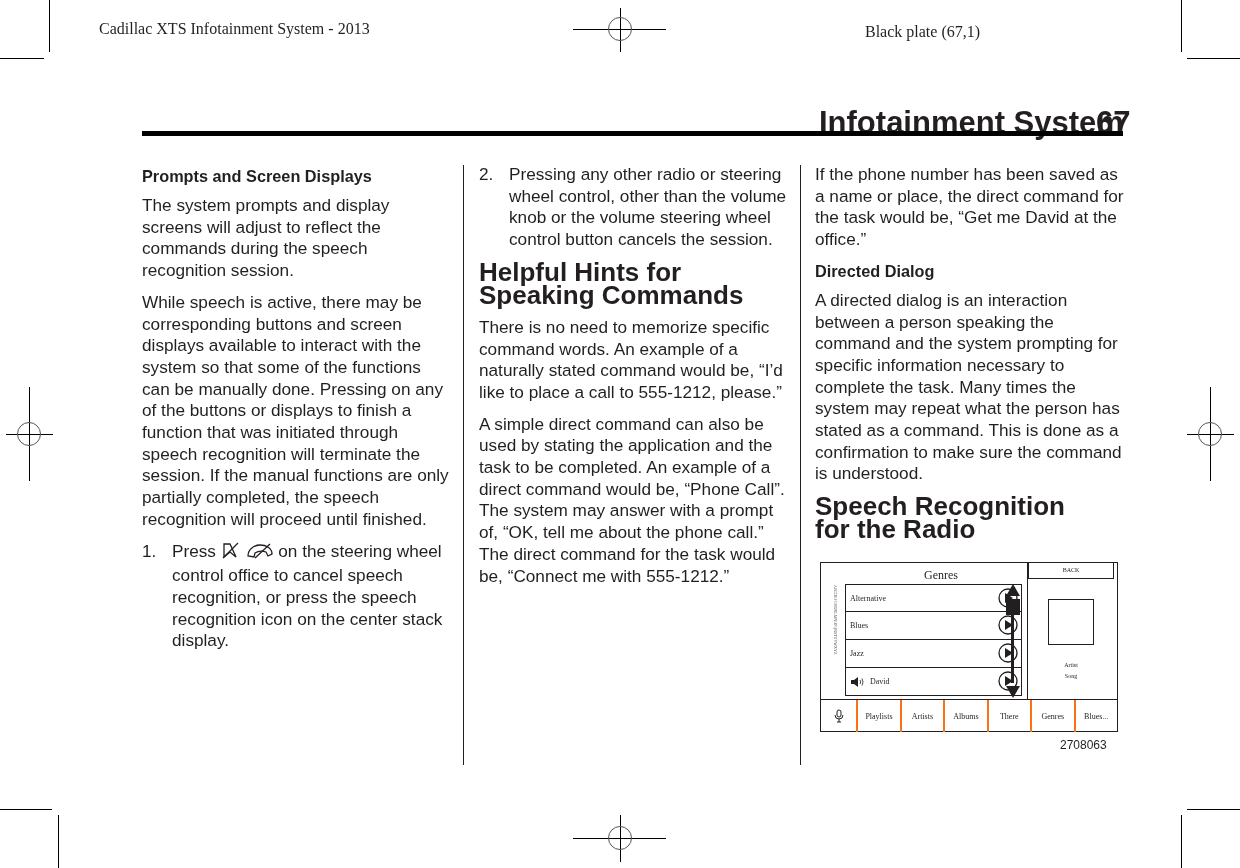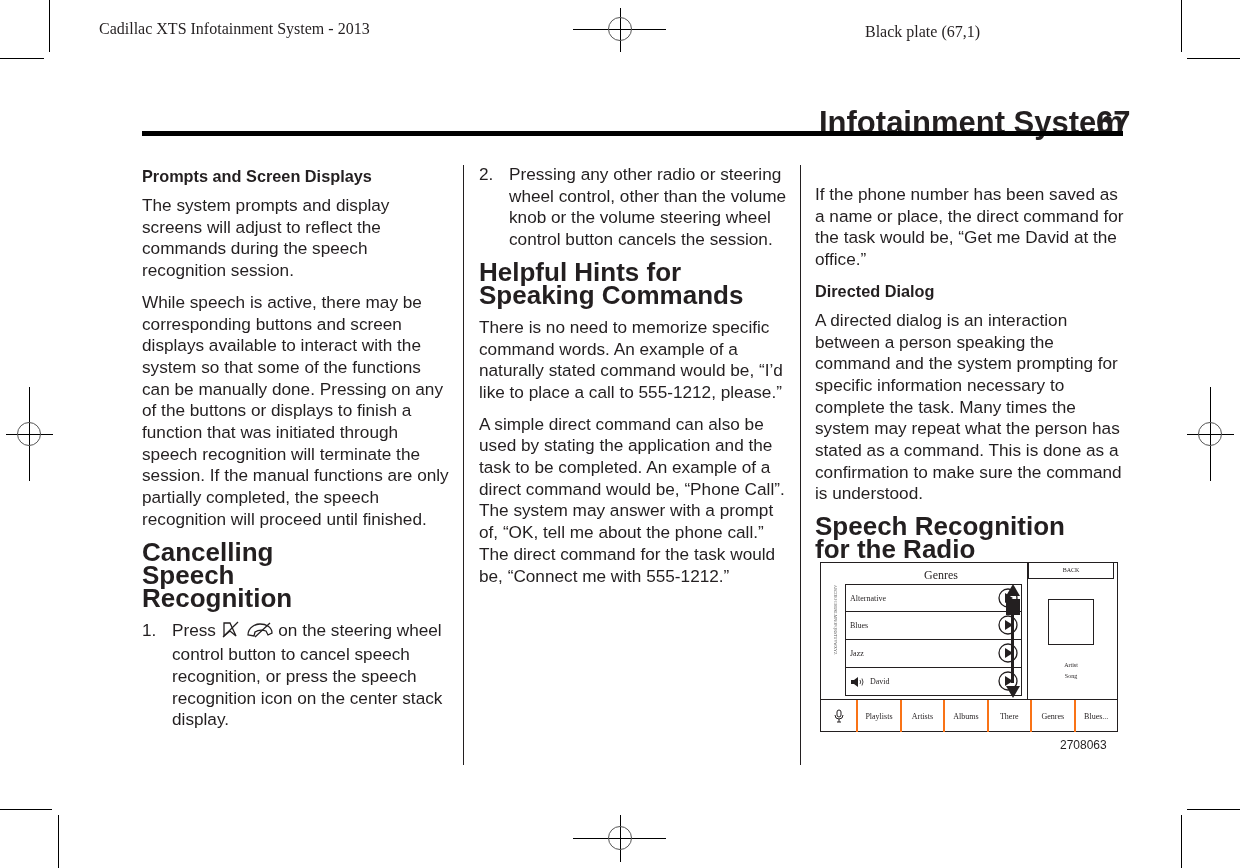--- a/index.html
+++ b/index.html
@@ -82,53 +82,52 @@
 <div class="abs running-head" style="left:1096px;top:105px;">67</div>
 <div class="rule"></div>
 
 <div class="col-divider" style="left:463px;top:165px;height:600px;"></div>
 <div class="col-divider" style="left:800px;top:165px;height:600px;"></div>
 
 <div class="col" style="left:142px;">
   <h3 class="sub">Prompts and Screen Displays</h3>
   <p>The system prompts and display screens will adjust to reflect the commands during the speech recognition session.</p>
   <p>While speech is active, there may be corresponding buttons and screen displays available to interact with the system so that some of the functions can be manually done. Pressing on any of the buttons or displays to finish a function that was initiated through speech recognition will terminate the session. If the manual functions are only partially completed, the speech recognition will proceed until finished.</p>
-  <h2 class="sect" style="width:200px;">Cancelling Speech Recognition</h2>
   <div class="step">
     <span class="num">1.</span>
     <span class="body">
       <span>Press</span>
       <span class="glyph">
         <svg width="20" height="18" viewBox="0 0 20 18">
             <path d="M3 2 L3 15 L9 10 L15 15 L9 2 Z" fill="none" stroke="#231f20" stroke-width="1.3"></path>
             <path d="M2 16 L17 1" stroke="#231f20" stroke-width="1.3"></path>
           </svg>
       </span>
       <span class="glyph">
         <svg width="28" height="18" viewBox="0 0 28 18">
             <path d="M2 14 C2 6 10 3 14 3 C20 3 26 6 26 12 L22 14 L20 10 C17 9 12 9 9 11 L8 15 Z" fill="none" stroke="#231f20" stroke-width="1.3"></path>
             <path d="M9 16 L24 2" stroke="#231f20" stroke-width="1.3"></path>
           </svg>
       </span>
-      <span>on the steering wheel control button to cancel speech recognition, or press the speech recognition icon on the center stack display.</span>
+      <span>on the steering wheel control office to cancel speech recognition, or press the speech recognition icon on the center stack display.</span>
     </span>
   </div>
 </div>
 
 <div class="col" style="left:479px;">
   <div class="step">
     <span class="num">2.</span>
     <span class="body">Pressing any other radio or steering wheel control, other than the volume knob or the volume steering wheel control button cancels the session.</span>
   </div>
   <h2 class="sect" style="width:290px;">Helpful Hints for Speaking Commands</h2>
   <p>There is no need to memorize specific command words. An example of a naturally stated command would be, “I’d like to place a call to 555-1212, please.”</p>
   <p>A simple direct command can also be used by stating the application and the task to be completed. An example of a direct command would be, “Phone Call”. The system may answer with a prompt of, “OK, tell me about the phone call.” The direct command for the task would be, “Connect me with 555-1212.”</p>
 </div>
 
-<div class="col" style="left:815px;margin-top:20px;">
+<div class="col" style="left:815px;">
   <p>If the phone number has been saved as a name or place, the direct command for the task would be, “Get me David at the office.”</p>
   <h3 class="sub">Directed Dialog</h3>
   <p>A directed dialog is an interaction between a person speaking the command and the system prompting for specific information necessary to complete the task. Many times the system may repeat what the person has stated as a command. This is done as a confirmation to make sure the command is understood.</p>
   <h2 class="sect" style="width:290px;">Speech Recognition for the Radio</h2>
 </div>
 
 <div class="fig">
   <div class="genres-title">Genres</div>
   <div class="alpha">ABCDEFGHIJKLMNOPQRSTUVWXYZ</div>
   <div class="list">

